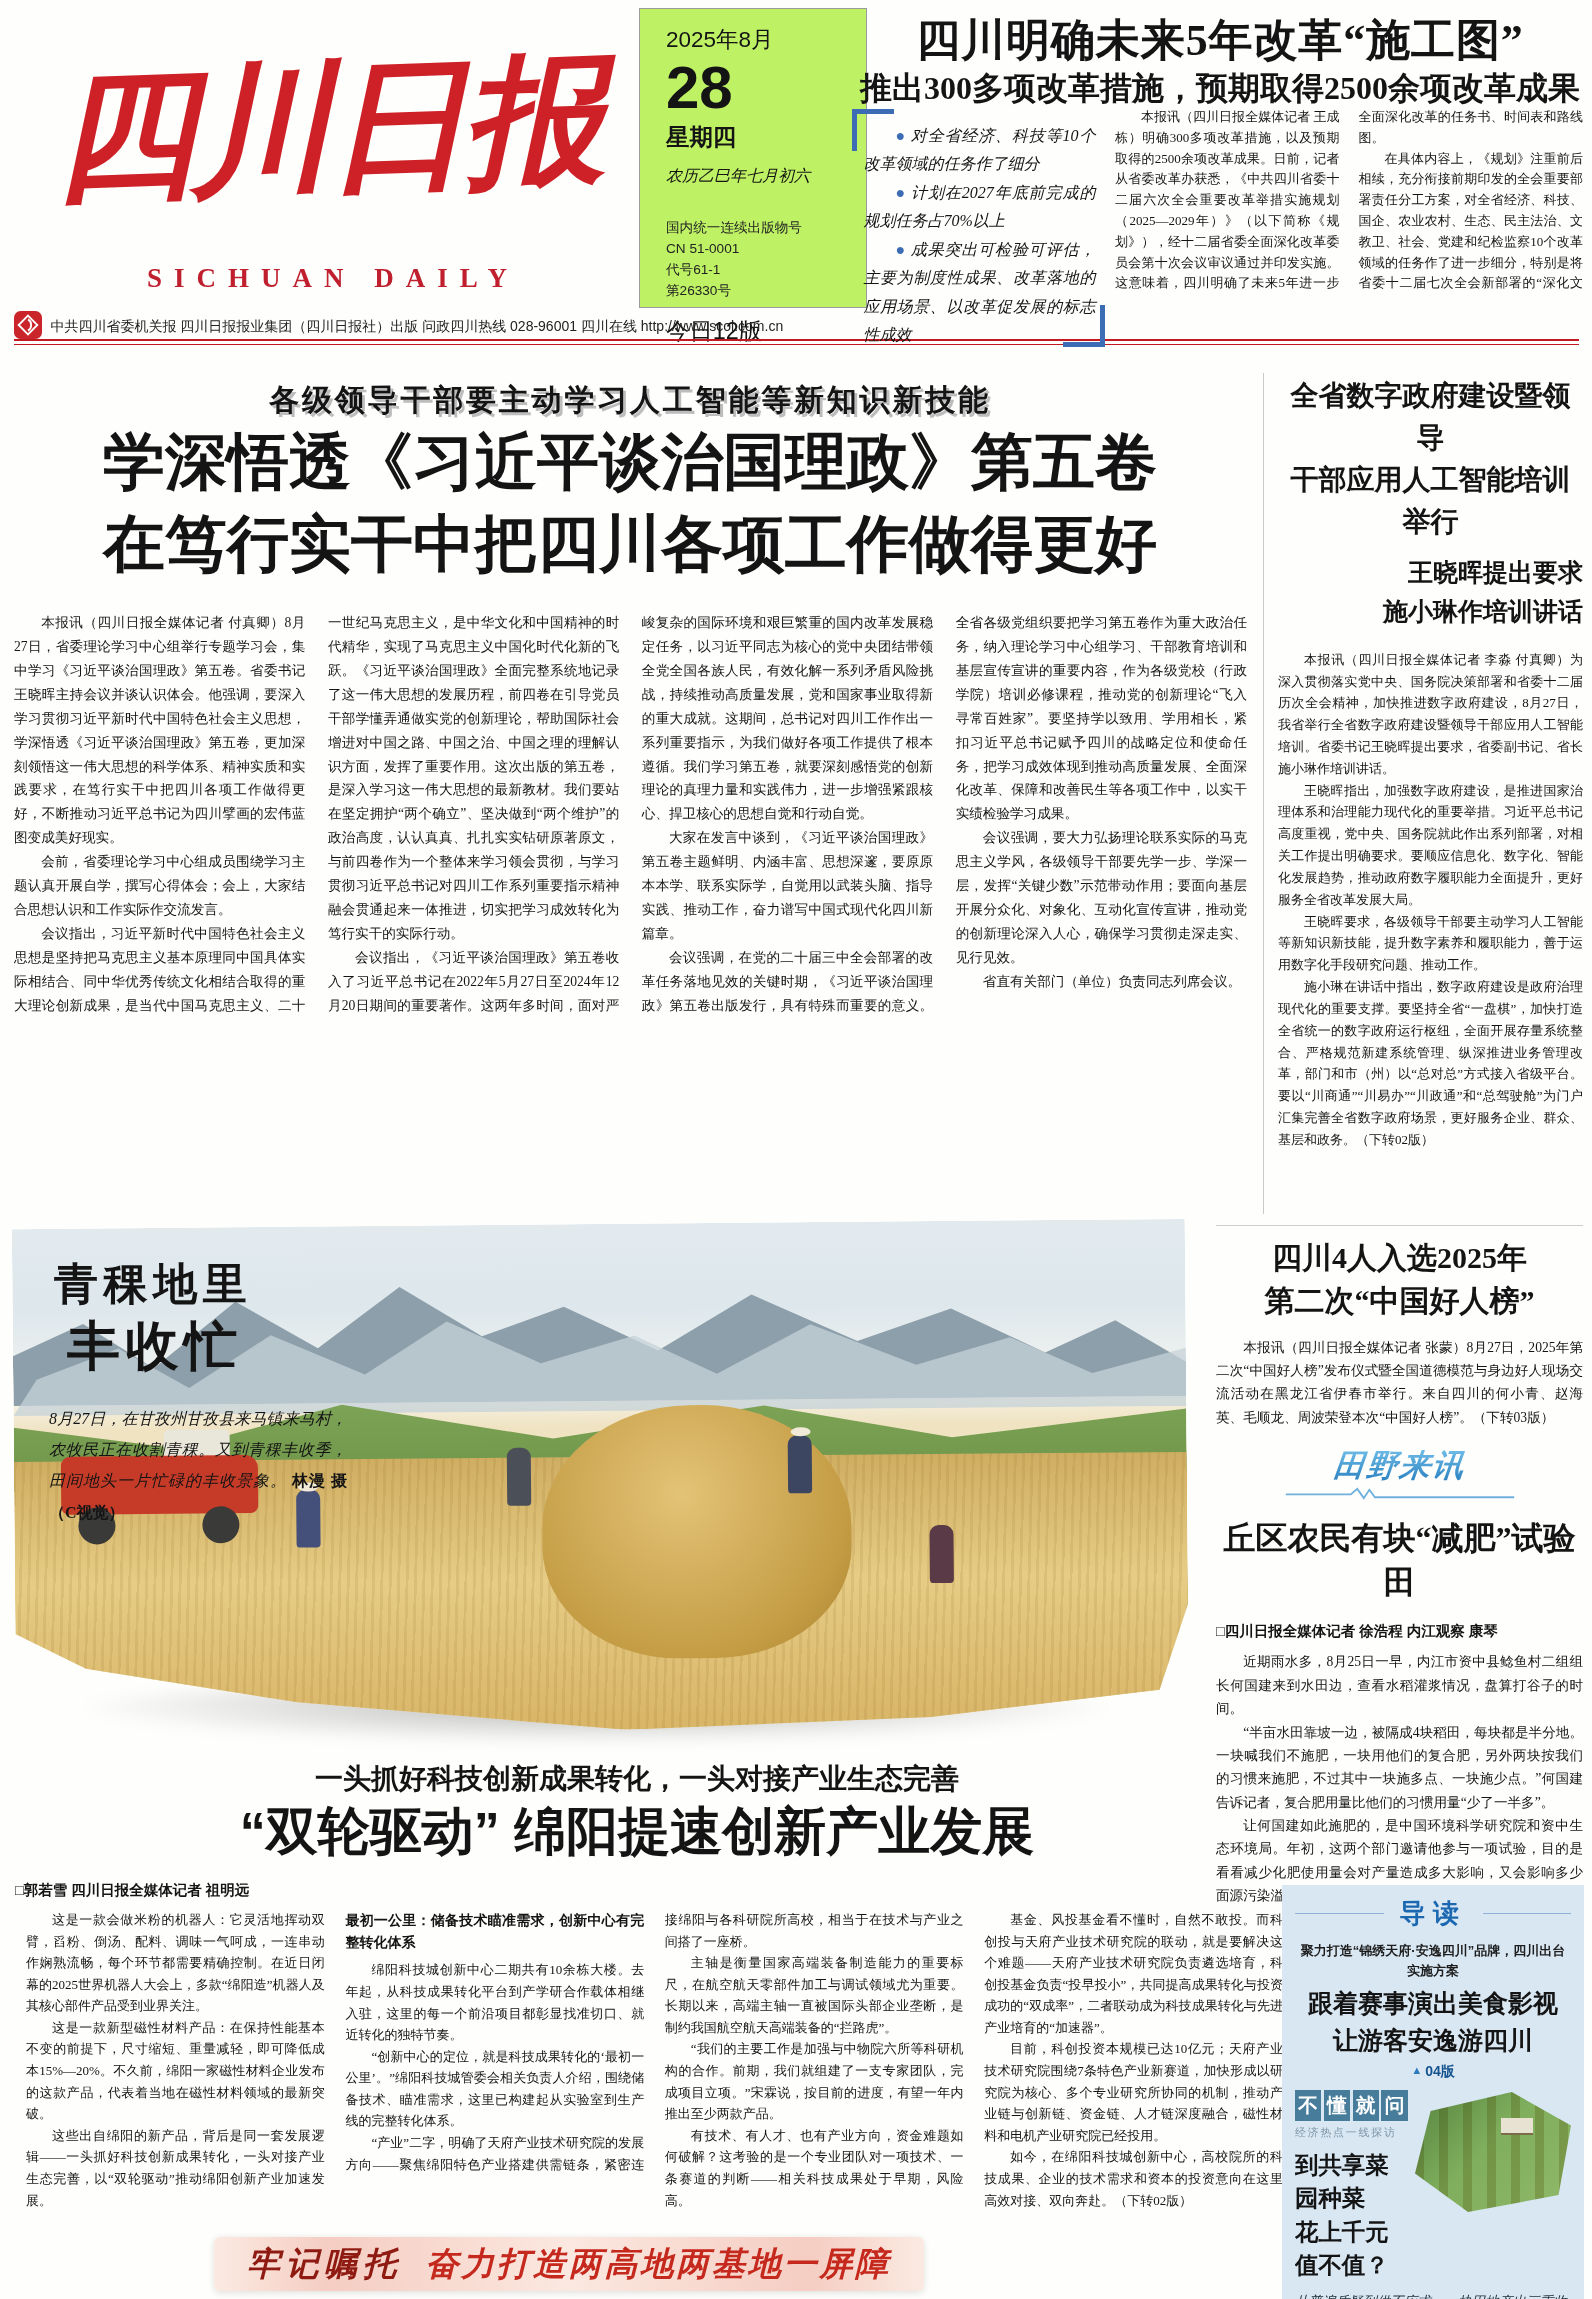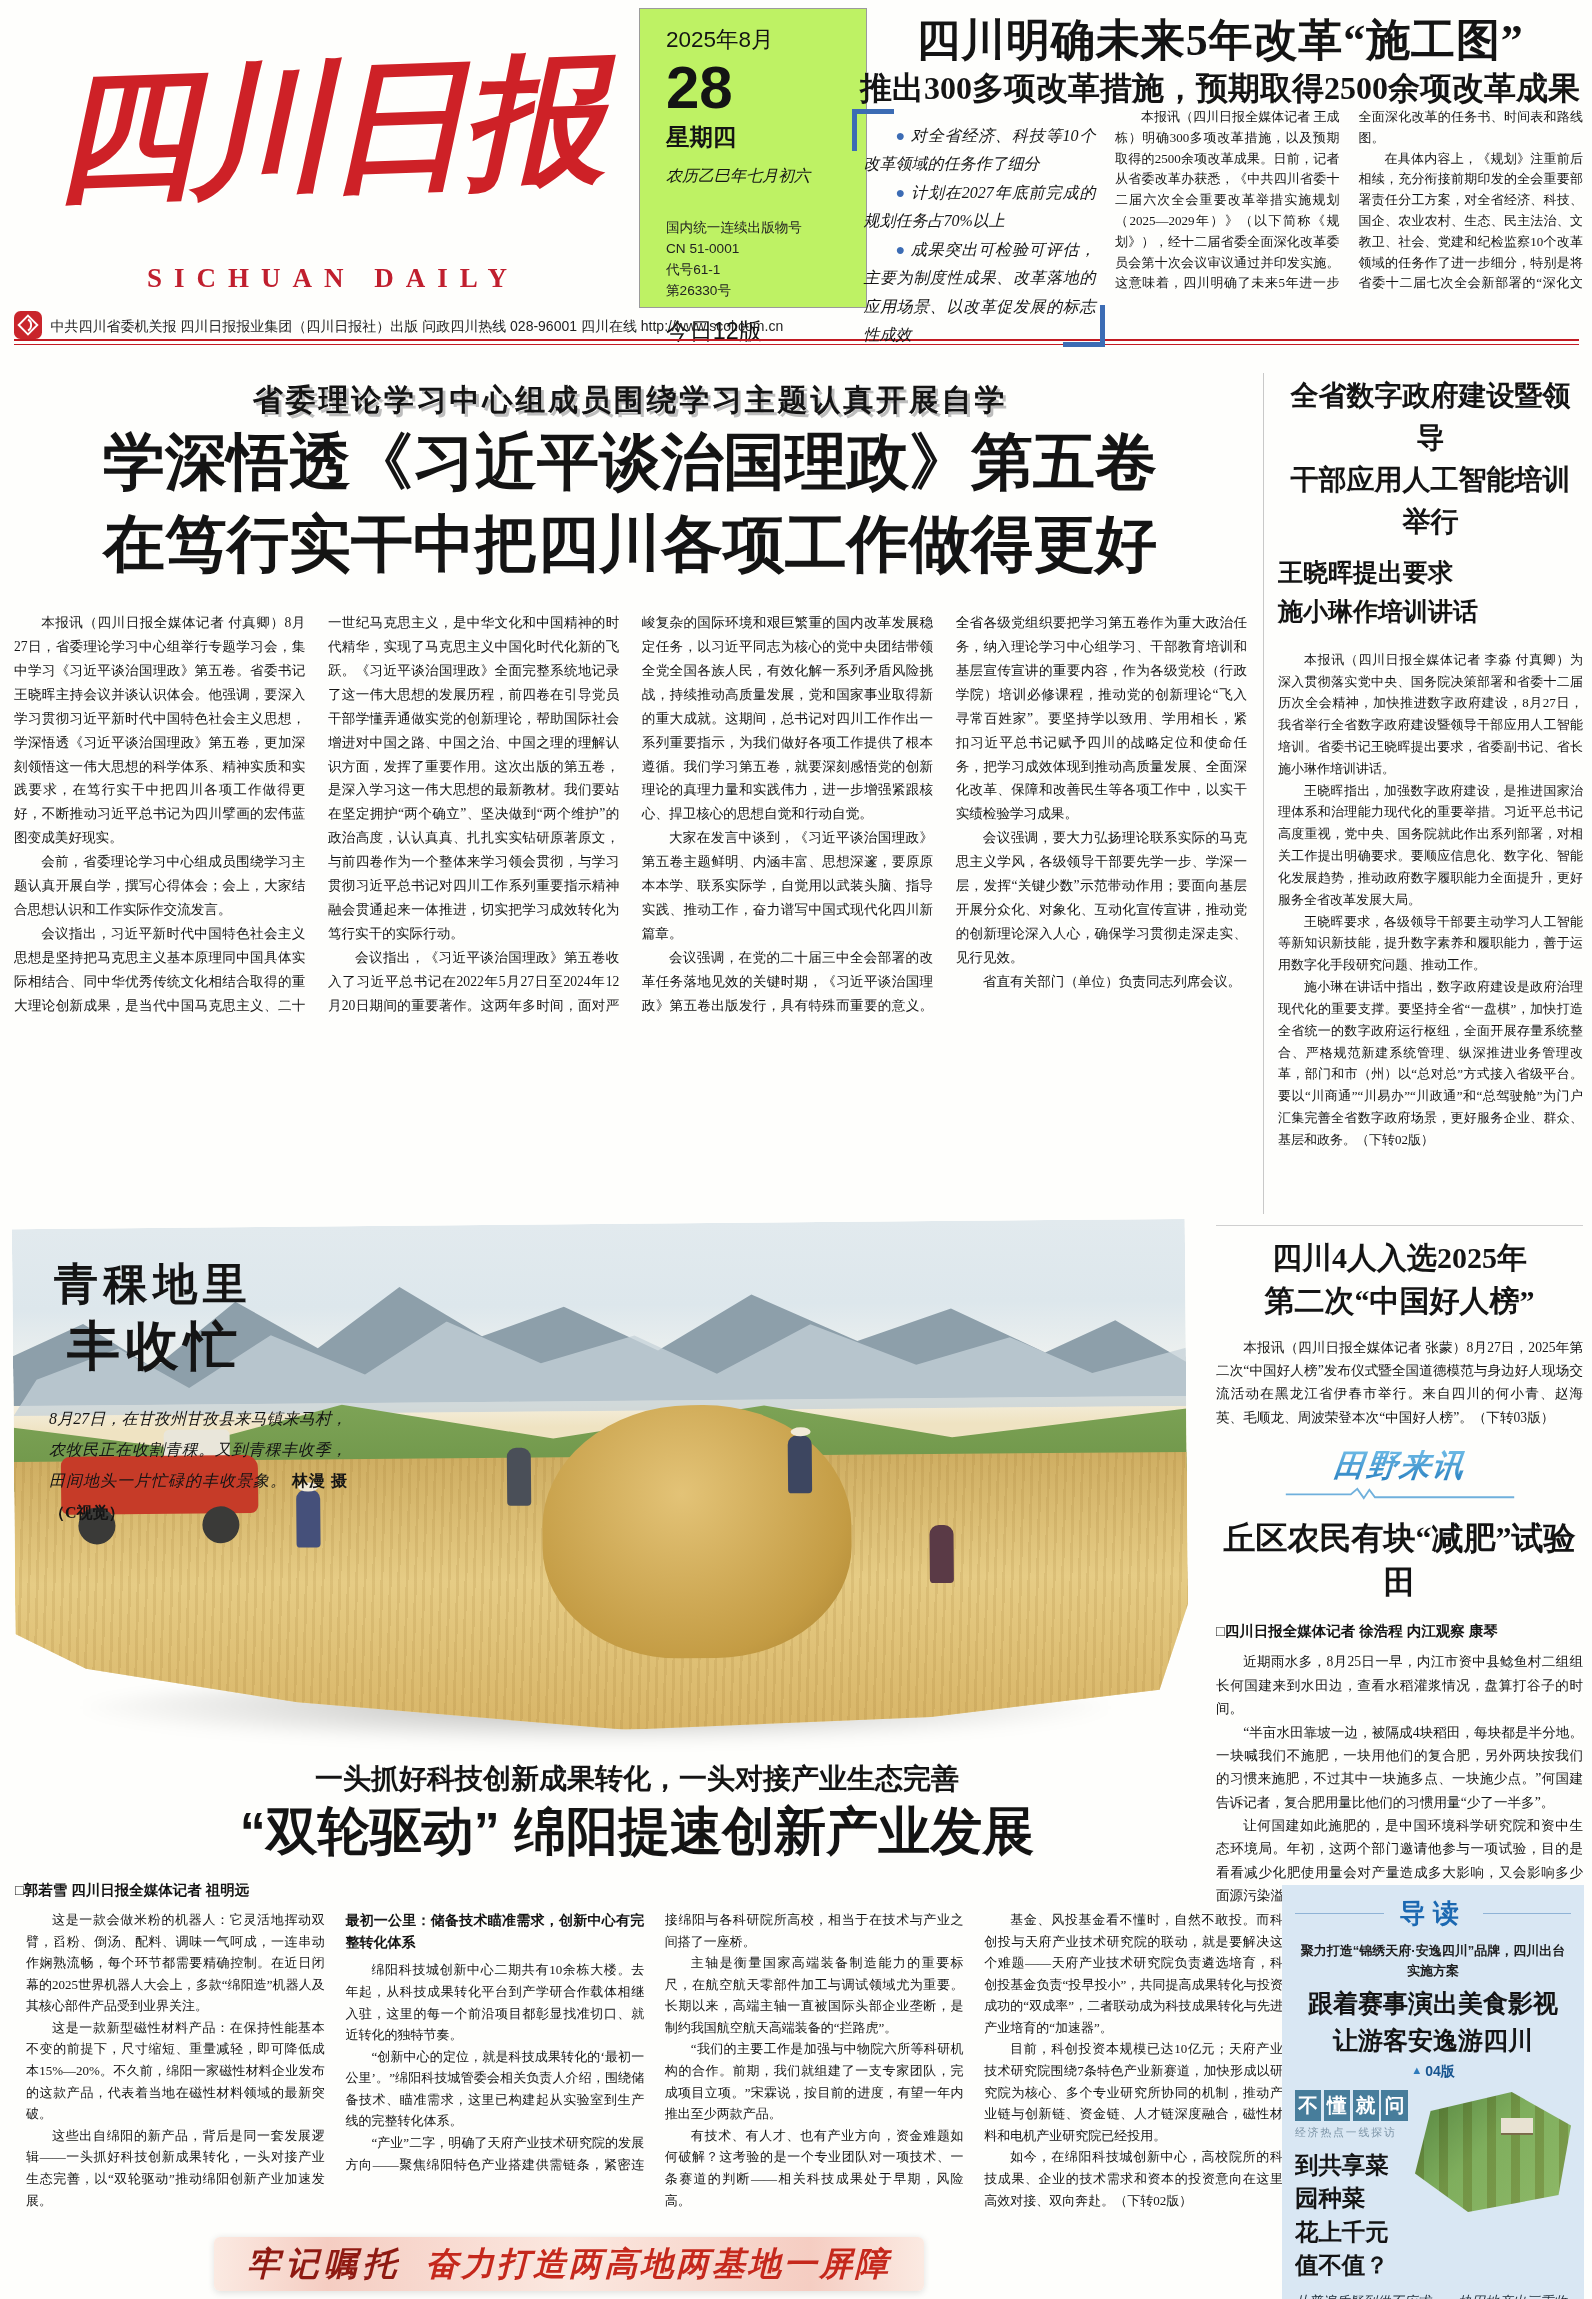--- a/index.html
+++ b/index.html
@@ -53,21 +53,21 @@
     text-shadow:2.8px 2.8px 0 #bdbdbd;}
   .mh{left:0;width:1260px;font-family:var(--sans);font-weight:900;font-size:62px;letter-spacing:0;}
   .mh1{top:420px;} .mh2{top:502px;}
   .mbody{left:14px;top:611px;width:1233px;height:605px;column-count:4;column-gap:22.5px;
     font-size:13.6px;line-height:1.76;overflow:hidden;}
   .vline{left:1263px;top:373px;width:0;height:841px;border-left:0.9px solid #c9c9c9;}
 
   
   .sb{left:1278px;top:375px;width:305px;}
   .sb-h{font-family:var(--sans);font-weight:900;font-size:28px;line-height:1.5;text-align:center;}
-  .sb-sub{font-weight:900;font-size:25px;line-height:1.55;text-align:left;margin-top:11.2px;}
+  .sb-sub{font-weight:900;font-size:25px;line-height:1.55;text-align:right;margin-top:11.2px;}
   .sb-body{margin-top:17px;font-size:13px;line-height:1.68;height:600px;overflow:hidden;}
 
   
   .photo-shadow{left:66px;top:1679px;width:1059px;height:66px;border-radius:50%;
     background:radial-gradient(ellipse at 50% 40%,rgba(0,0,0,.28),rgba(0,0,0,0) 70%);filter:blur(6.6px);}
   .photo{left:14px;top:1224px;width:1173px;height:506px;transform:rotate(-.5deg);overflow:hidden;
     clip-path:polygon(0 0,100% 0,100% 76%,97.5% 93%,78% 98%,52% 100%,24% 94%,6% 87%,0 80%);
     background:linear-gradient(#e2eaee 0%,#dde7ec 16%,#eef1ef 28%,#f6f2e6 34%,#efe3c2 40%);}
   .mtn{position:absolute;left:0;top:9%;width:100%;height:26%;background:#8d9faa;
     clip-path:polygon(0 100%,0 62%,6% 38%,12% 72%,19% 22%,26% 58%,33% 12%,40% 50%,47% 28%,55% 62%,63% 20%,72% 56%,80% 32%,88% 66%,94% 42%,100% 74%,100% 100%);}
@@ -190,21 +190,21 @@
   <div class="abs ts-bullets">
       <p>对全省经济、科技等10个改革领域的任务作了细分</p>
       <p>计划在2027年底前完成的规划任务占70%以上</p>
       <p>成果突出可检验可评估，主要为制度性成果、改革落地的应用场景、以改革促发展的标志性成效</p>
     </div>
   <div class="abs ts-cols just flow">
       <p>本报讯（四川日报全媒体记者 王成栋）明确300多项改革措施，以及预期取得的2500余项改革成果。日前，记者从省委改革办获悉，《中共四川省委十二届六次全会重要改革举措实施规划（2025—2029年）》（以下简称《规划》），经十二届省委全面深化改革委员会第十次会议审议通过并印发实施。这意味着，四川明确了未来5年进一步全面深化改革的任务书、时间表和路线图。</p>
       <p>在具体内容上，《规划》注重前后相续，充分衔接前期印发的全会重要部署责任分工方案，对全省经济、科技、国企、农业农村、生态、民主法治、文教卫、社会、党建和纪检监察10个改革领域的任务作了进一步细分，特别是将省委十二届七次全会新部署的“深化文旅融合重点改革”等任务，纳入规划“总盘子”一体推进落实。（下转02版）</p>
     </div>
 
-  <div class="abs kicker ctr">省委理论学习中心组成员围绕学习主题认真开展自学</div>
+  <div class="abs kicker ctr">各级领导干部要主动学习人工智能等新知识新技能</div>
   <div class="abs mh mh1 ctr">学深悟透《习近平谈治国理政》第五卷</div>
   <div class="abs mh mh2 ctr">在笃行实干中把四川各项工作做得更好</div>
   <div class="abs mbody just flow">
       <p>本报讯（四川日报全媒体记者 付真卿）8月27日，省委理论学习中心组举行专题学习会，集中学习《习近平谈治国理政》第五卷。省委书记王晓晖主持会议并谈认识体会。他强调，要深入学习贯彻习近平新时代中国特色社会主义思想，学深悟透《习近平谈治国理政》第五卷，更加深刻领悟这一伟大思想的科学体系、精神实质和实践要求，在笃行实干中把四川各项工作做得更好，不断推动习近平总书记为四川擘画的宏伟蓝图变成美好现实。</p>
       <p>会前，省委理论学习中心组成员围绕学习主题认真开展自学，撰写心得体会；会上，大家结合思想认识和工作实际作交流发言。</p>
       <p>会议指出，习近平新时代中国特色社会主义思想是坚持把马克思主义基本原理同中国具体实际相结合、同中华优秀传统文化相结合取得的重大理论创新成果，是当代中国马克思主义、二十一世纪马克思主义，是中华文化和中国精神的时代精华，实现了马克思主义中国化时代化新的飞跃。《习近平谈治国理政》全面完整系统地记录了这一伟大思想的发展历程，前四卷在引导党员干部学懂弄通做实党的创新理论，帮助国际社会增进对中国之路、中国之治、中国之理的理解认识方面，发挥了重要作用。这次出版的第五卷，是深入学习这一伟大思想的最新教材。我们要站在坚定拥护“两个确立”、坚决做到“两个维护”的政治高度，认认真真、扎扎实实钻研原著原文，与前四卷作为一个整体来学习领会贯彻，与学习贯彻习近平总书记对四川工作系列重要指示精神融会贯通起来一体推进，切实把学习成效转化为笃行实干的实际行动。</p>
       <p>会议指出，《习近平谈治国理政》第五卷收入了习近平总书记在2022年5月27日至2024年12月20日期间的重要著作。这两年多时间，面对严峻复杂的国际环境和艰巨繁重的国内改革发展稳定任务，以习近平同志为核心的党中央团结带领全党全国各族人民，有效化解一系列矛盾风险挑战，持续推动高质量发展，党和国家事业取得新的重大成就。这期间，总书记对四川工作作出一系列重要指示，为我们做好各项工作提供了根本遵循。我们学习第五卷，就要深刻感悟党的创新理论的真理力量和实践伟力，进一步增强紧跟核心、捍卫核心的思想自觉和行动自觉。</p>
       <p>大家在发言中谈到，《习近平谈治国理政》第五卷主题鲜明、内涵丰富、思想深邃，要原原本本学、联系实际学，自觉用以武装头脑、指导实践、推动工作，奋力谱写中国式现代化四川新篇章。</p>
       <p>会议强调，在党的二十届三中全会部署的改革任务落地见效的关键时期，《习近平谈治国理政》第五卷出版发行，具有特殊而重要的意义。全省各级党组织要把学习第五卷作为重大政治任务，纳入理论学习中心组学习、干部教育培训和基层宣传宣讲的重要内容，作为各级党校（行政学院）培训必修课程，推动党的创新理论“飞入寻常百姓家”。要坚持学以致用、学用相长，紧扣习近平总书记赋予四川的战略定位和使命任务，把学习成效体现到推动高质量发展、全面深化改革、保障和改善民生等各项工作中，以实干实绩检验学习成果。</p>
       <p>会议强调，要大力弘扬理论联系实际的马克思主义学风，各级领导干部要先学一步、学深一层，发挥“关键少数”示范带动作用；要面向基层开展分众化、对象化、互动化宣传宣讲，推动党的创新理论深入人心，确保学习贯彻走深走实、见行见效。</p>

